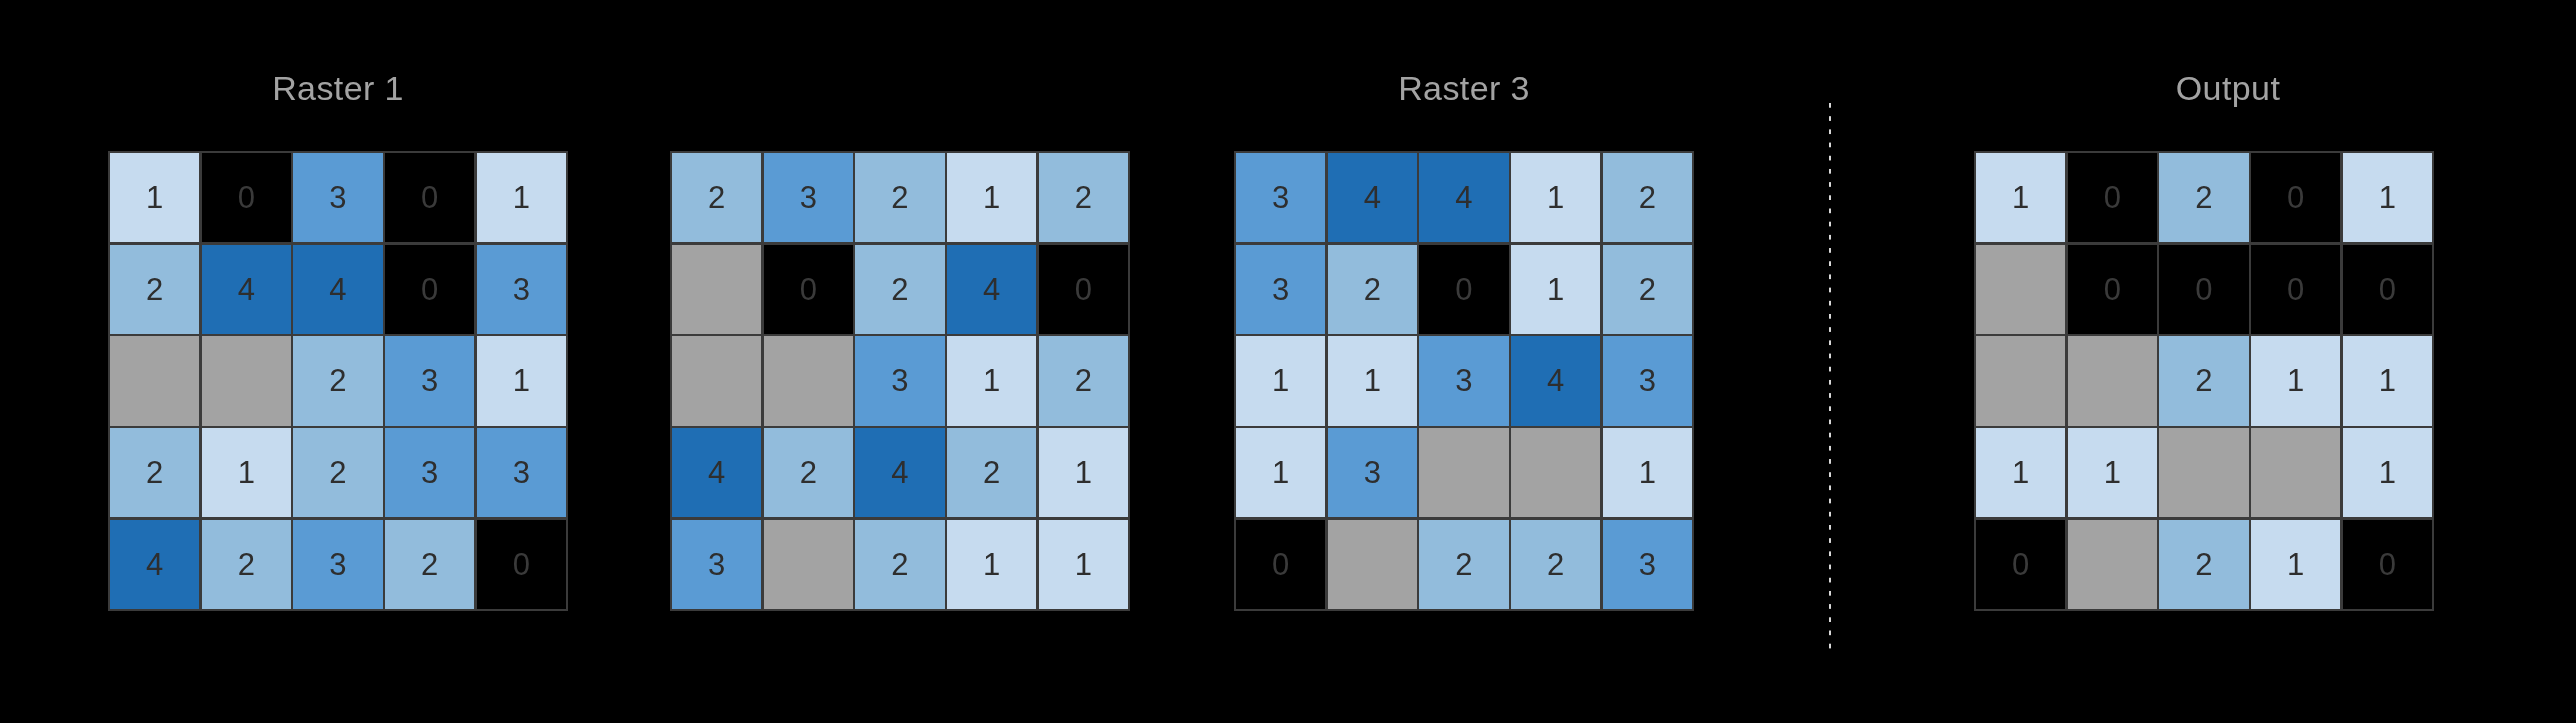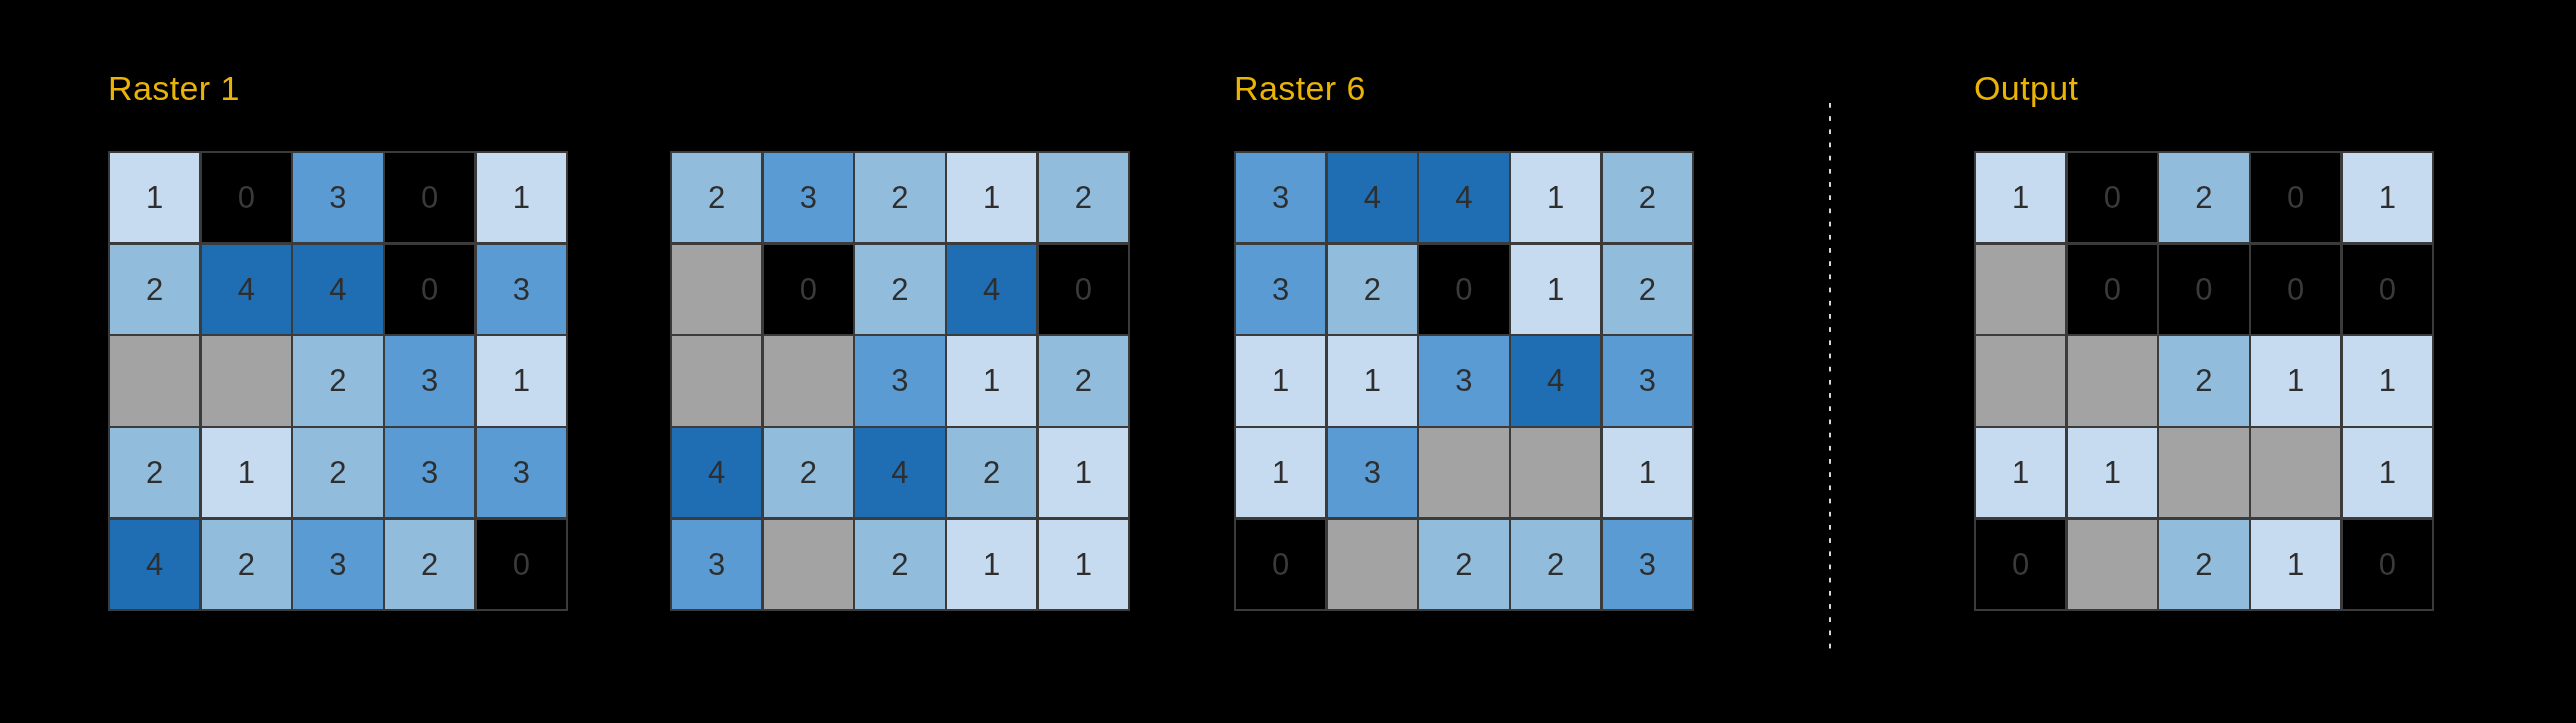--- a/index.html
+++ b/index.html
@@ -19,24 +19,24 @@
     position: absolute;
     top: 0;
     height: 724px;
   }
 
   .panel-title {
     position: absolute;
     top: 71px;
     left: 0;
     width: 100%;
-    text-align: left;
+    text-align: center;
     font-size: 34px;
     font-weight: 400;
-    color: #eab308;
+    color: #a3a3a3;
     letter-spacing: 0.4px;
     line-height: 1;
     white-space: nowrap;
   }
 
   .grid-wrap {
     position: absolute;
     top: 151px;
     left: 0;
     width: 460px;
@@ -151,52 +151,52 @@
           <div class="cell v1">1</div>
           <div class="cell v3">3</div>
           <div class="cell na"></div>
           <div class="cell v2">2</div>
           <div class="cell v1">1</div>
           <div class="cell v1">1</div>
         </div>
       </div>
     </div>
     <div class="panel" style="left: 1234px; width: 460px;">
-      <div class="panel-title">Raster 6</div>
-      <div class="grid-wrap">
-        <div class="grid">
-          <div class="cell v3">3</div>
-          <div class="cell v4">4</div>
-          <div class="cell v4">4</div>
-          <div class="cell v1">1</div>
-          <div class="cell v2">2</div>
-          <div class="cell v3">3</div>
-          <div class="cell v2">2</div>
-          <div class="cell v0">0</div>
-          <div class="cell v1">1</div>
-          <div class="cell v2">2</div>
-          <div class="cell v1">1</div>
-          <div class="cell v1">1</div>
-          <div class="cell v3">3</div>
-          <div class="cell v4">4</div>
-          <div class="cell v3">3</div>
-          <div class="cell v1">1</div>
-          <div class="cell v3">3</div>
-          <div class="cell na"></div>
-          <div class="cell na"></div>
-          <div class="cell v1">1</div>
-          <div class="cell v0">0</div>
-          <div class="cell na"></div>
-          <div class="cell v2">2</div>
-          <div class="cell v2">2</div>
-          <div class="cell v3">3</div>
-        </div>
-      </div>
-    </div>
-    <div class="panel" style="left: 1974px; width: 460px;">
+      <div class="panel-title">Raster 3</div>
+      <div class="grid-wrap">
+        <div class="grid">
+          <div class="cell v3">3</div>
+          <div class="cell v4">4</div>
+          <div class="cell v4">4</div>
+          <div class="cell v1">1</div>
+          <div class="cell v2">2</div>
+          <div class="cell v3">3</div>
+          <div class="cell v2">2</div>
+          <div class="cell v0">0</div>
+          <div class="cell v1">1</div>
+          <div class="cell v2">2</div>
+          <div class="cell v1">1</div>
+          <div class="cell v1">1</div>
+          <div class="cell v3">3</div>
+          <div class="cell v4">4</div>
+          <div class="cell v3">3</div>
+          <div class="cell v1">1</div>
+          <div class="cell v3">3</div>
+          <div class="cell na"></div>
+          <div class="cell na"></div>
+          <div class="cell v1">1</div>
+          <div class="cell v0">0</div>
+          <div class="cell na"></div>
+          <div class="cell v2">2</div>
+          <div class="cell v2">2</div>
+          <div class="cell v3">3</div>
+        </div>
+      </div>
+    </div>
+    <div class="panel" style="left: 1974px; width: 460px; padding-left: 48px;">
       <div class="panel-title">Output</div>
       <div class="grid-wrap">
         <div class="grid">
           <div class="cell v1">1</div>
           <div class="cell v0">0</div>
           <div class="cell v2">2</div>
           <div class="cell v0">0</div>
           <div class="cell v1">1</div>
           <div class="cell na"></div>
           <div class="cell v0">0</div>

